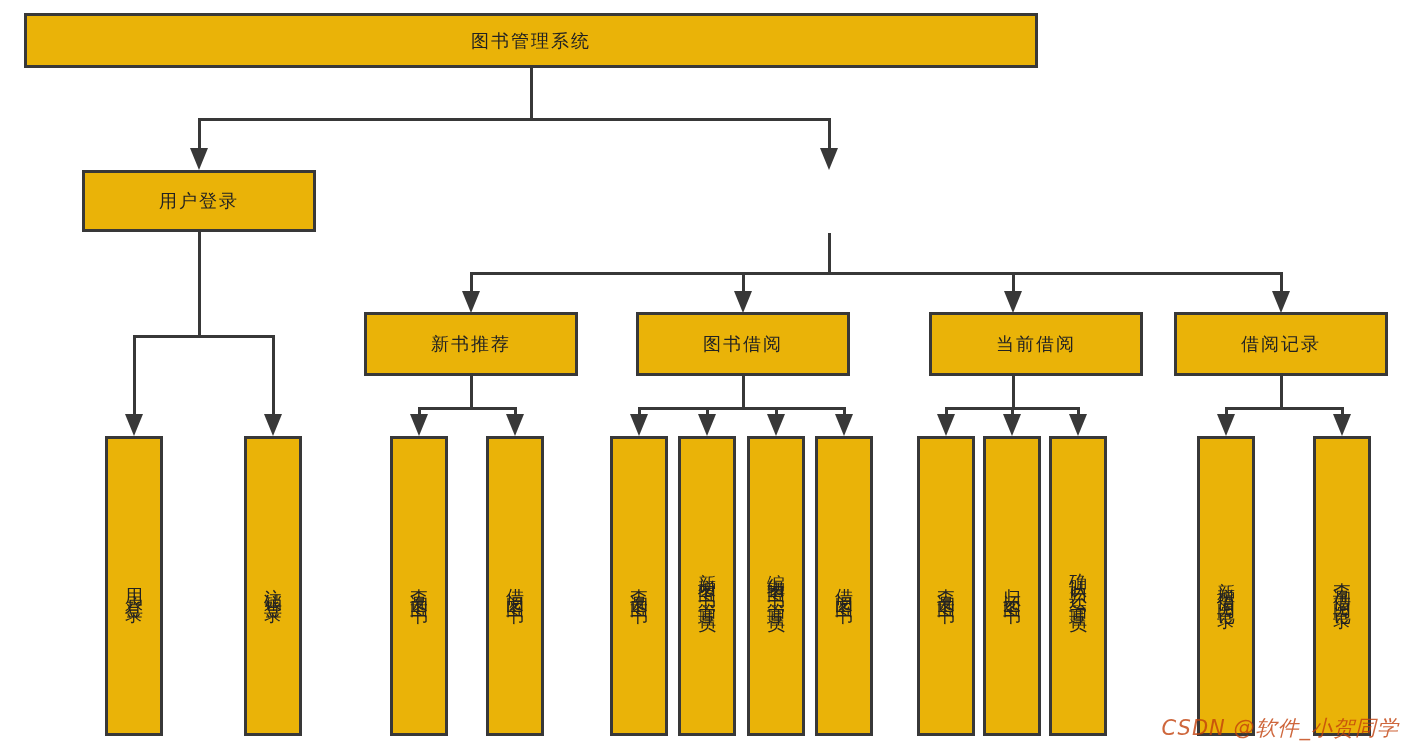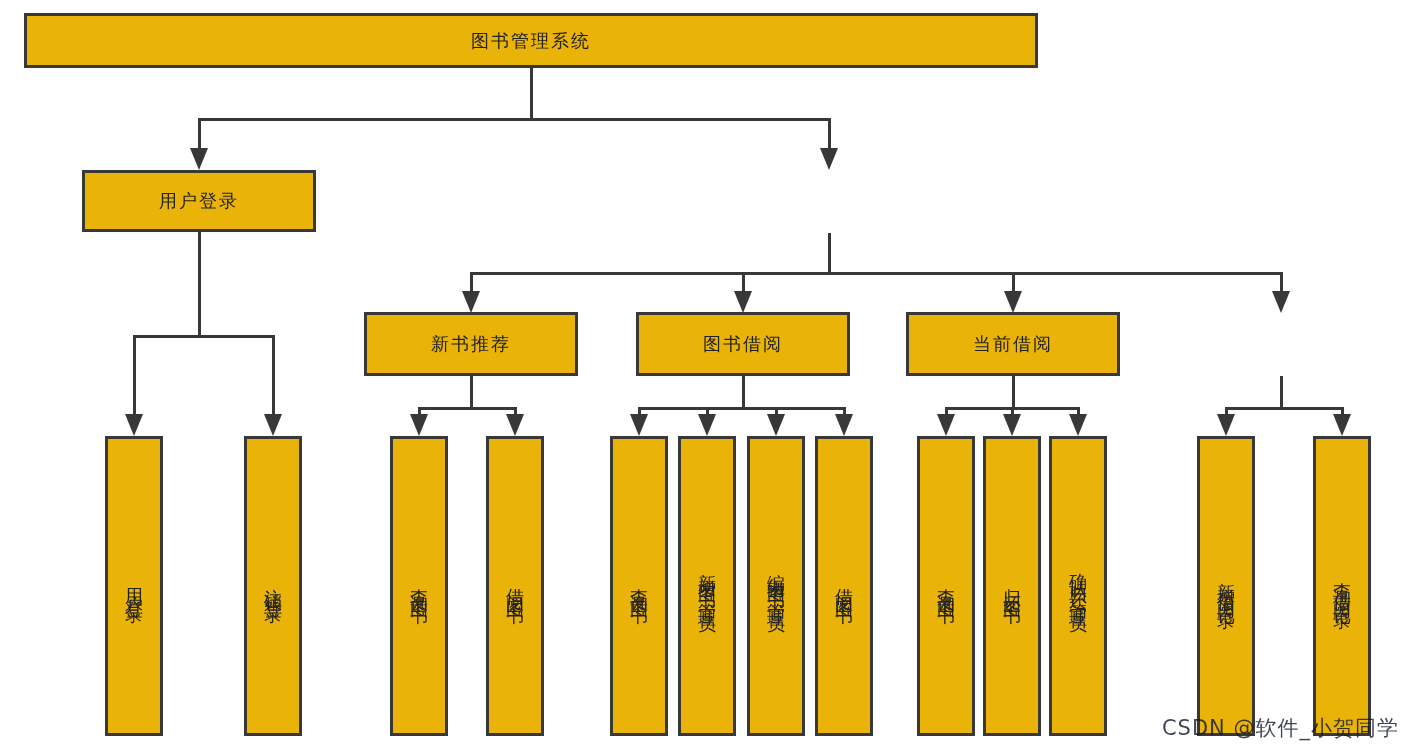--- a/index.html
+++ b/index.html
@@ -18,21 +18,21 @@
   .hline,.vline{position:absolute;background:#383838;}
   .hline{height:3px;}
   .vline{width:3px;}
   .arrow{
     position:absolute;width:0;height:0;
     border-left:9px solid transparent;border-right:9px solid transparent;
     border-top:22px solid #383838;
   }
   .watermark{
     position:absolute;top:714px;right:6px;font-size:21px;letter-spacing:1px;
-    color:#0f172a;opacity:0.8;white-space:nowrap;
+    color:#c2410c;opacity:0.8;white-space:nowrap;font-style:italic;
   }
 </style>
 </head>
 <body>
 
 <div class="canvas">
 
   <div class="box" style="left:24px;top:13px;width:1014px;height:55px;">图书管理系统</div>
 
   <div class="vline" style="left:529.5px;top:68px;height:50px;"></div>
@@ -57,21 +57,22 @@
   <div class="arrow" style="left:462px;top:291px;"></div>
   <div class="vline" style="left:741.5px;top:272px;height:21px;"></div>
   <div class="arrow" style="left:734px;top:291px;"></div>
   <div class="vline" style="left:1011.5px;top:272px;height:21px;"></div>
   <div class="arrow" style="left:1004px;top:291px;"></div>
   <div class="vline" style="left:1279.5px;top:272px;height:21px;"></div>
   <div class="arrow" style="left:1272px;top:291px;"></div>
 
   <div class="box" style="left:364px;top:312px;width:214px;height:64px;">新书推荐</div>
   <div class="box" style="left:636px;top:312px;width:214px;height:64px;">图书借阅</div>
-  <div class="box" style="left:906px;top:312px;width:214px;height:64px;">当前借阅</div>
+  <div class="box" style="left:929px;top:312px;width:214px;height:64px;">当前借阅</div>
+  <div class="box" style="left:1174px;top:312px;width:214px;height:64px;">借阅记录</div>
 
   <div class="vline" style="left:469.5px;top:376px;height:31px;"></div>
   <div class="hline" style="left:417.5px;top:407px;width:99px;"></div>
   <div class="vline" style="left:417.5px;top:407px;height:9px;"></div>
   <div class="arrow" style="left:410px;top:414px;"></div>
   <div class="vline" style="left:513.5px;top:407px;height:9px;"></div>
   <div class="arrow" style="left:506px;top:414px;"></div>
 
   <div class="vline" style="left:741.5px;top:376px;height:31px;"></div>
   <div class="hline" style="left:637.5px;top:407px;width:208px;"></div>

